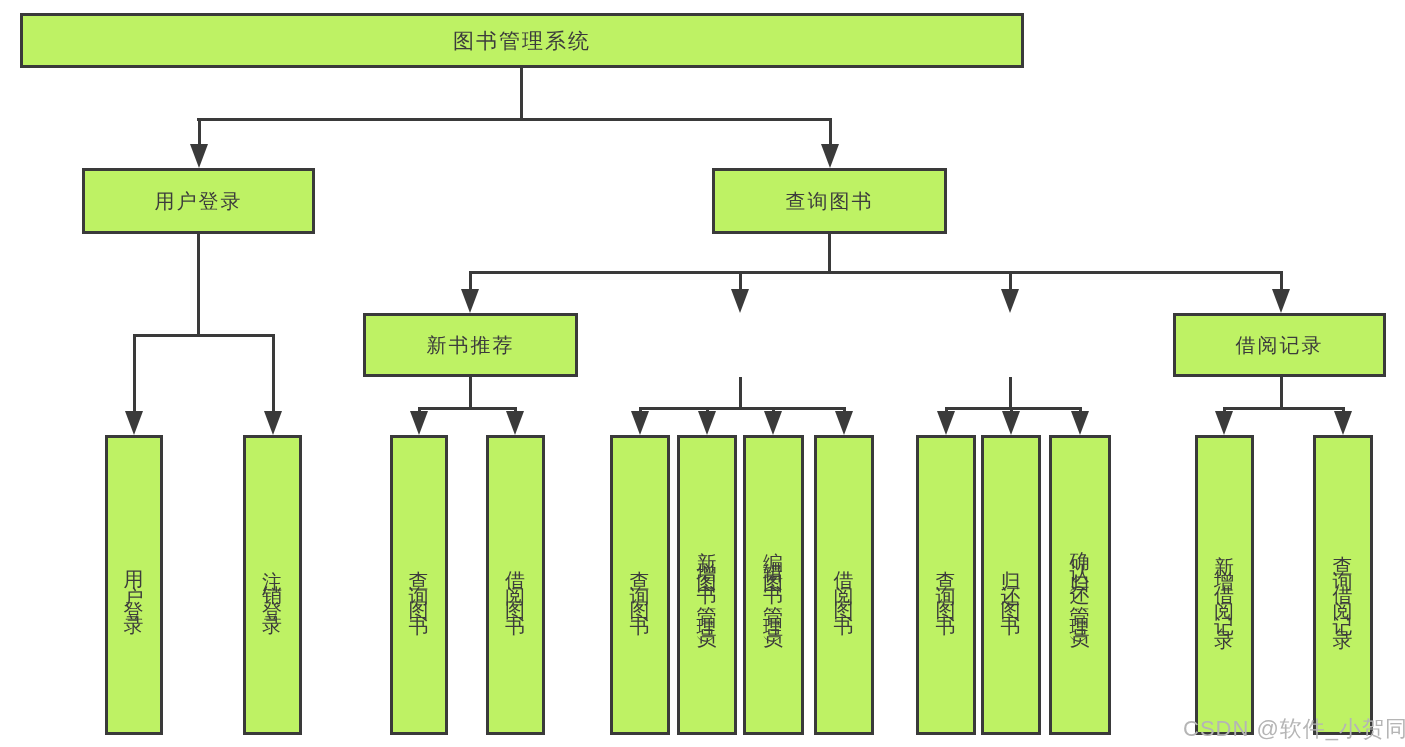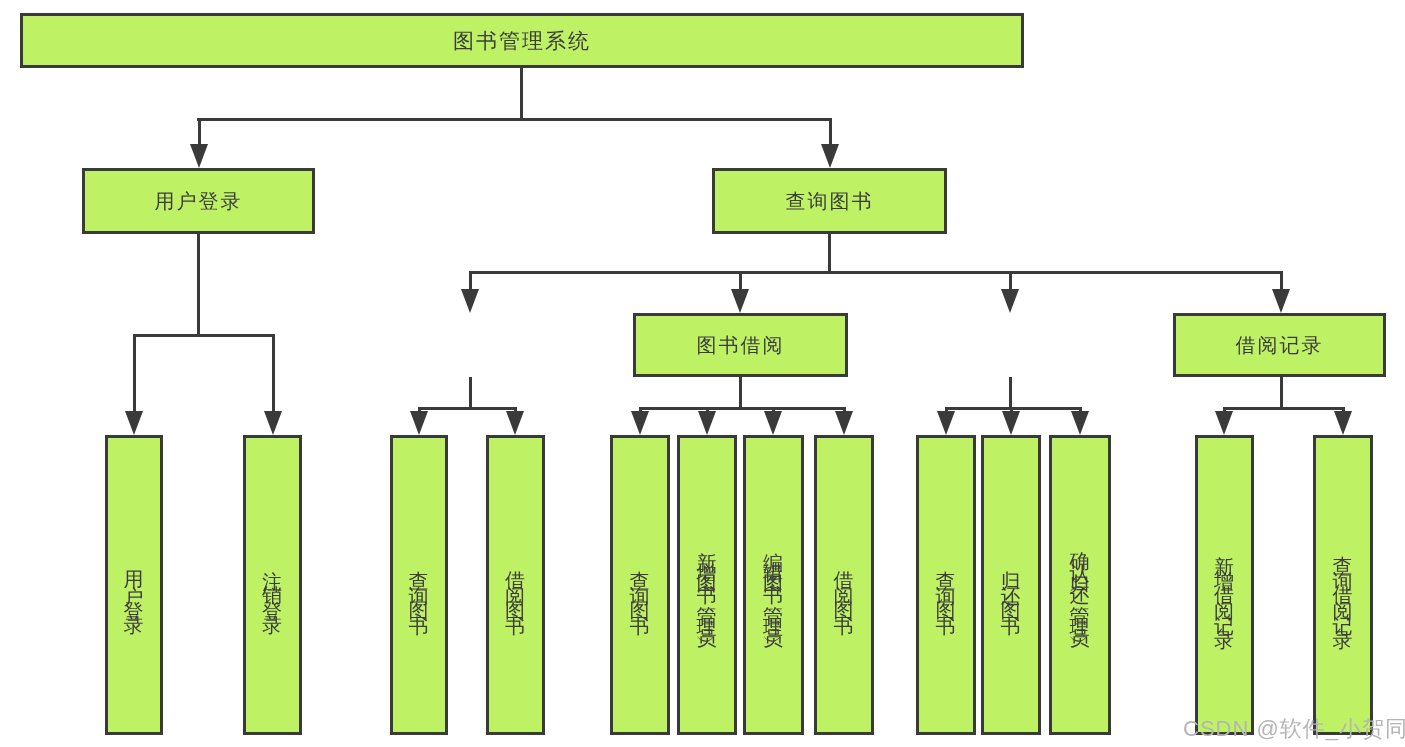--- a/index.html
+++ b/index.html
@@ -105,24 +105,24 @@
   </div>
 
   <div class="node" style="left:82px;top:168px;width:233px;height:66px">
     <span>用户登录</span>
   </div>
 
   <div class="node" style="left:712px;top:168px;width:235px;height:66px">
     <span>查询图书</span>
   </div>
 
+  <div class="node" style="left:363px;top:313px;width:215px;height:64px">
+    <span>新书推荐</span>
+  </div>
 
-  <div class="node" style="left:633px;top:313px;width:215px;height:64px">
-    <span>图书借阅</span>
-  </div>
 
 
   <div class="node" style="left:1173px;top:313px;width:213px;height:64px">
     <span>借阅记录</span>
   </div>
 
   <div class="node leaf" style="left:105px;top:435px;width:58px;height:300px">
     <span class="vtext">用户登录</span>
   </div>
   <div class="node leaf" style="left:243px;top:435px;width:59px;height:300px">

